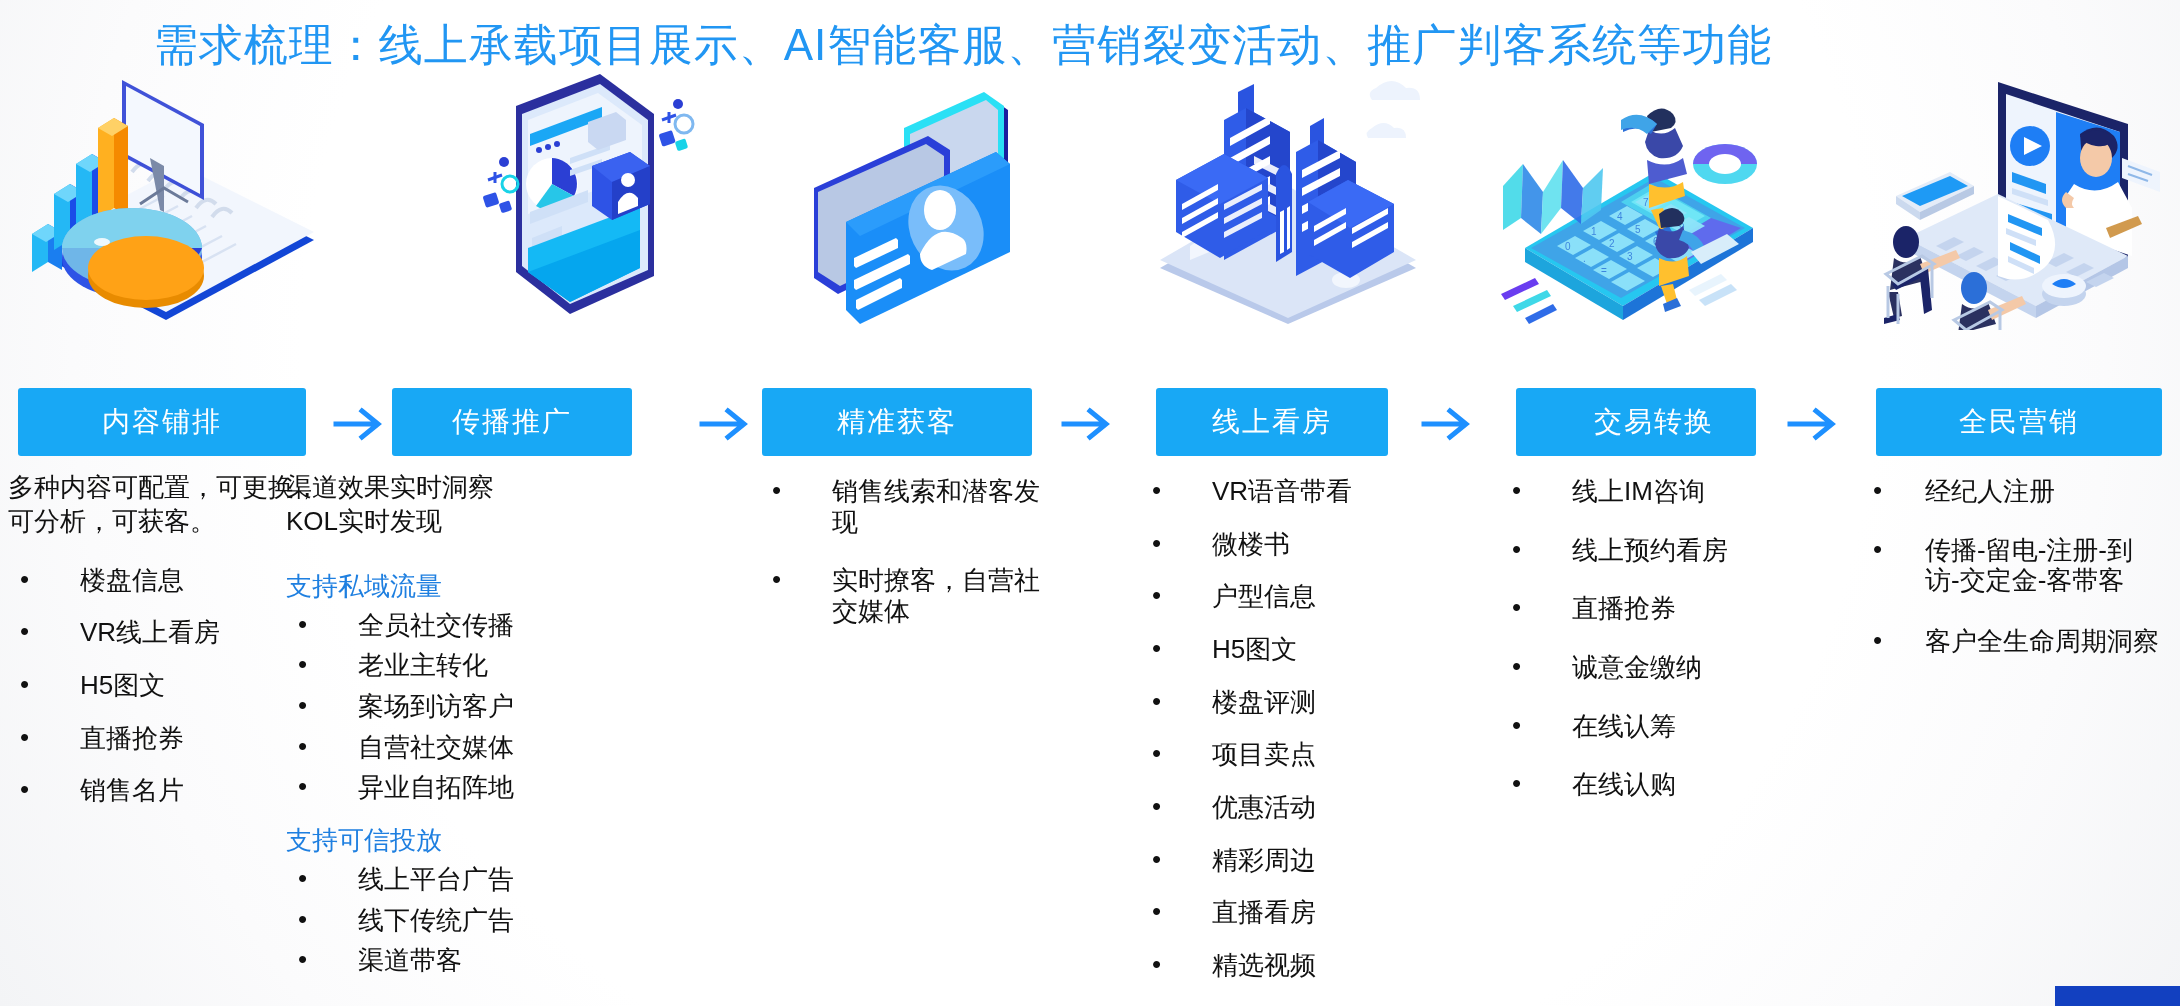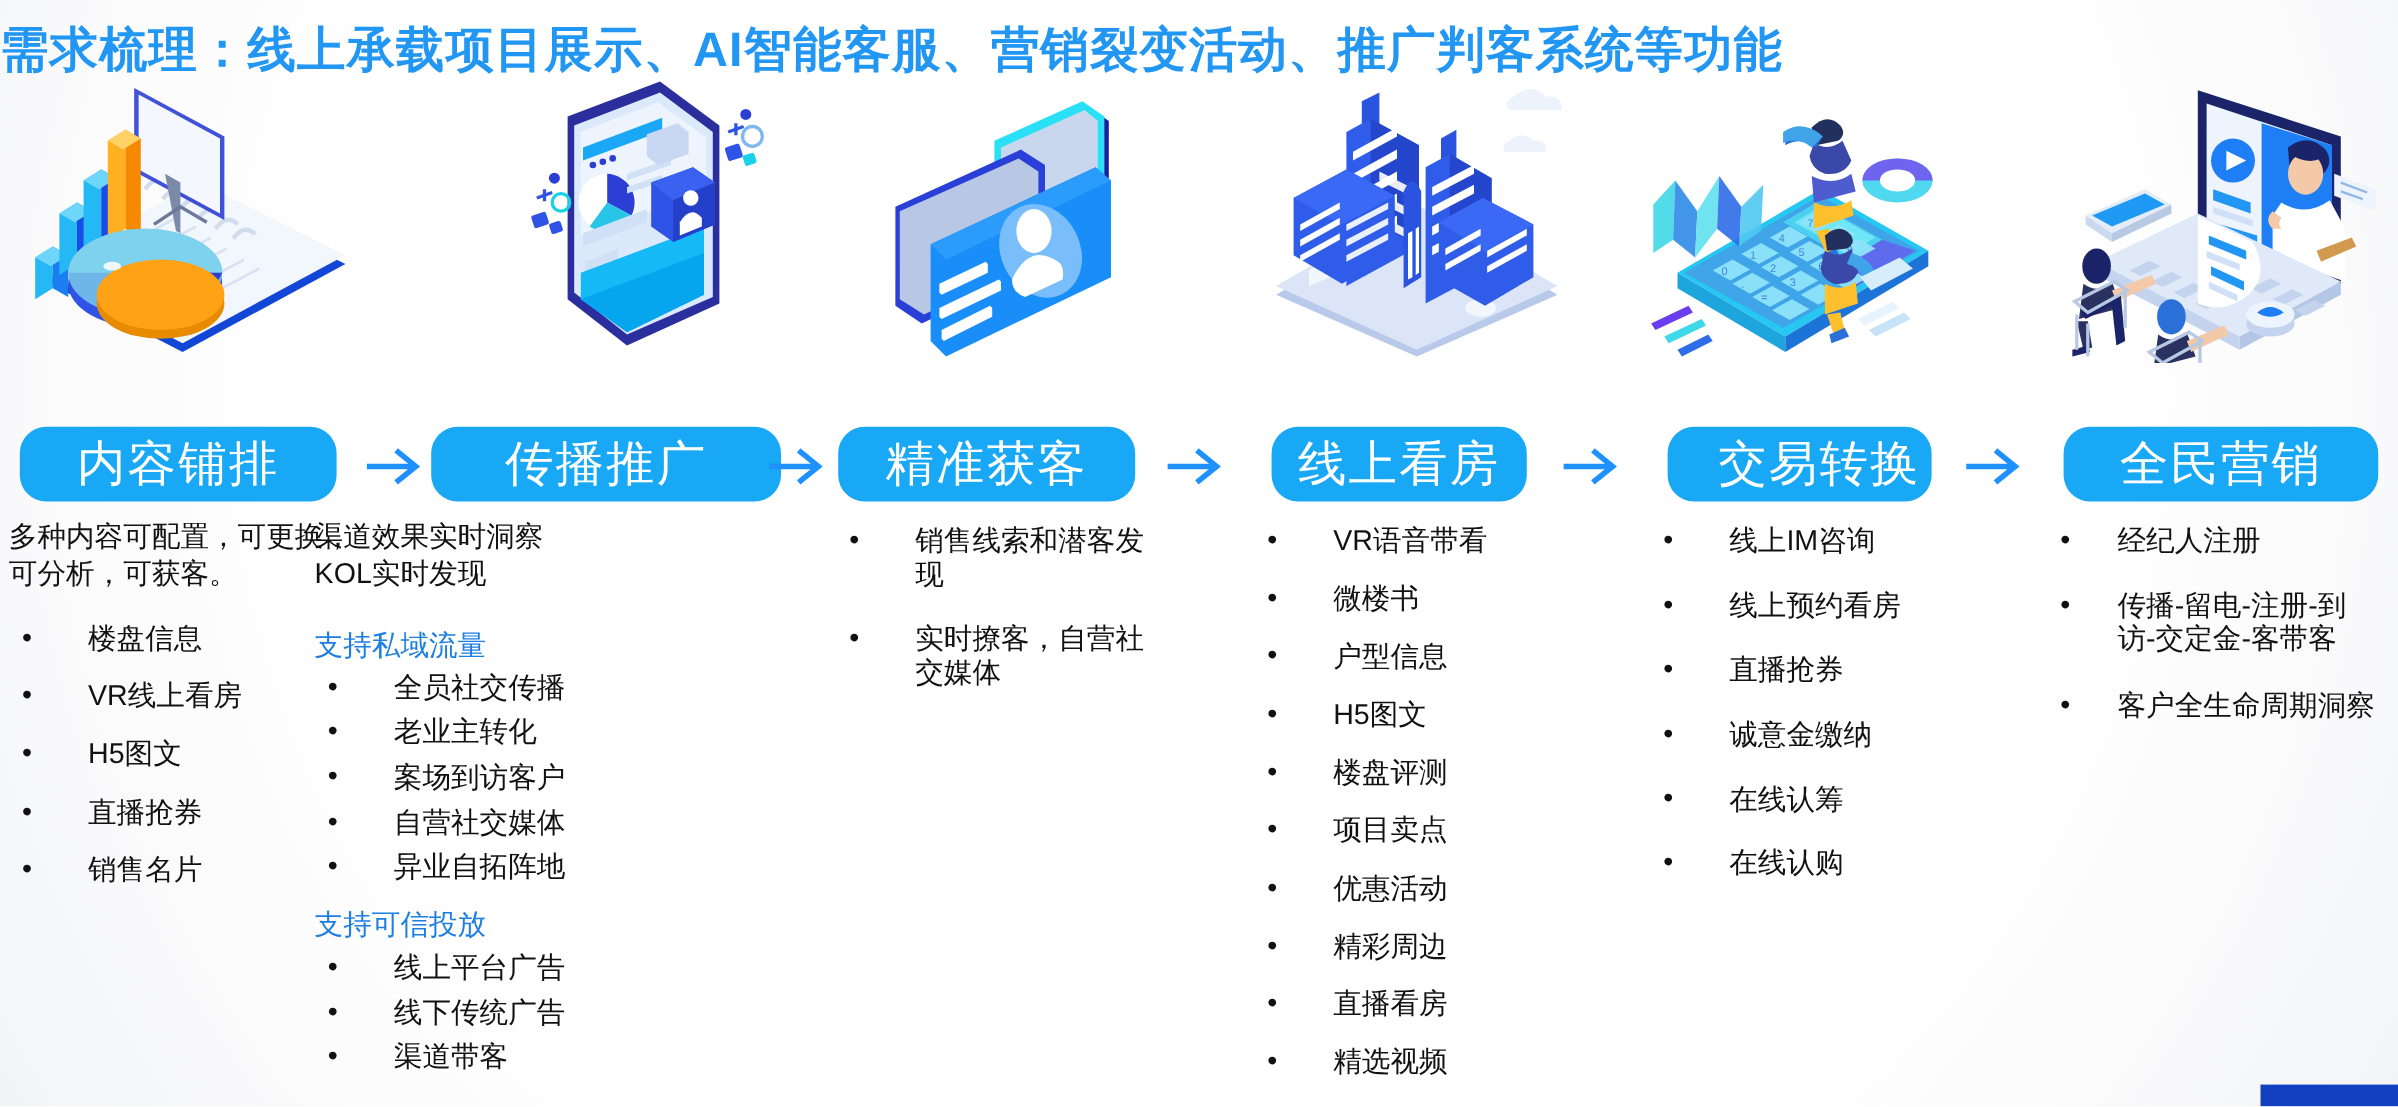--- a/index.html
+++ b/index.html
@@ -17,44 +17,45 @@
     overflow: hidden;
     background: radial-gradient(circle at 50% 35%, #ffffff 0%, #ffffff 62%, #fbfbfc 80%, #f3f4f6 100%);
   }
 
   
   #title {
     position: absolute;
     top: 16px;
     left: 0;
     width: 1926px;
+    text-align: center;
     font-size: 44px;
-    font-weight: bold;
+    font-weight: normal;
     letter-spacing: 1px;
     color: #2196F3;
     white-space: nowrap;
   }
 
   
   .illus {
     position: absolute;
     top: 62px;
     height: 268px;
   }
   .illus svg { display: block; }
 
   
   .pill {
     position: absolute;
     top: 388px;
     height: 68px;
-    border-radius: 24px;
+    border-radius: 3px;
     background: #18A8F5;
     color: #ffffff;
-    font-size: 44px;
+    font-size: 28px;
     line-height: 68px;
     text-align: center;
     letter-spacing: 2px;
     white-space: nowrap;
   }
   .arrow {
     position: absolute;
     top: 404px;
     width: 56px;
     height: 40px;
@@ -500,21 +501,21 @@
     </svg>
   </div>
 
   <div class="pill" style="left:18px;  width:288px;">内容铺排</div>
   <div class="arrow" style="left:332px;">
     <svg width="56" height="40" viewBox="0 0 56 40">
         <path d="M4 20 H44 M30 7 L46 20 L30 33" stroke="#1e90ff" stroke-width="5" fill="none" stroke-linecap="square" stroke-linejoin="miter"></path>
       </svg>
   </div>
 
-  <div class="pill" style="left:392px;  width:318px;">传播推广</div>
+  <div class="pill" style="left:392px;  width:240px;">传播推广</div>
   <div class="arrow" style="left:698px;">
     <svg width="56" height="40" viewBox="0 0 56 40">
         <path d="M4 20 H44 M30 7 L46 20 L30 33" stroke="#1e90ff" stroke-width="5" fill="none" stroke-linecap="square" stroke-linejoin="miter"></path>
       </svg>
   </div>
 
   <div class="pill" style="left:762px;  width:270px;">精准获客</div>
   <div class="arrow" style="left:1060px;">
     <svg width="56" height="40" viewBox="0 0 56 40">
         <path d="M4 20 H44 M30 7 L46 20 L30 33" stroke="#1e90ff" stroke-width="5" fill="none" stroke-linecap="square" stroke-linejoin="miter"></path>

